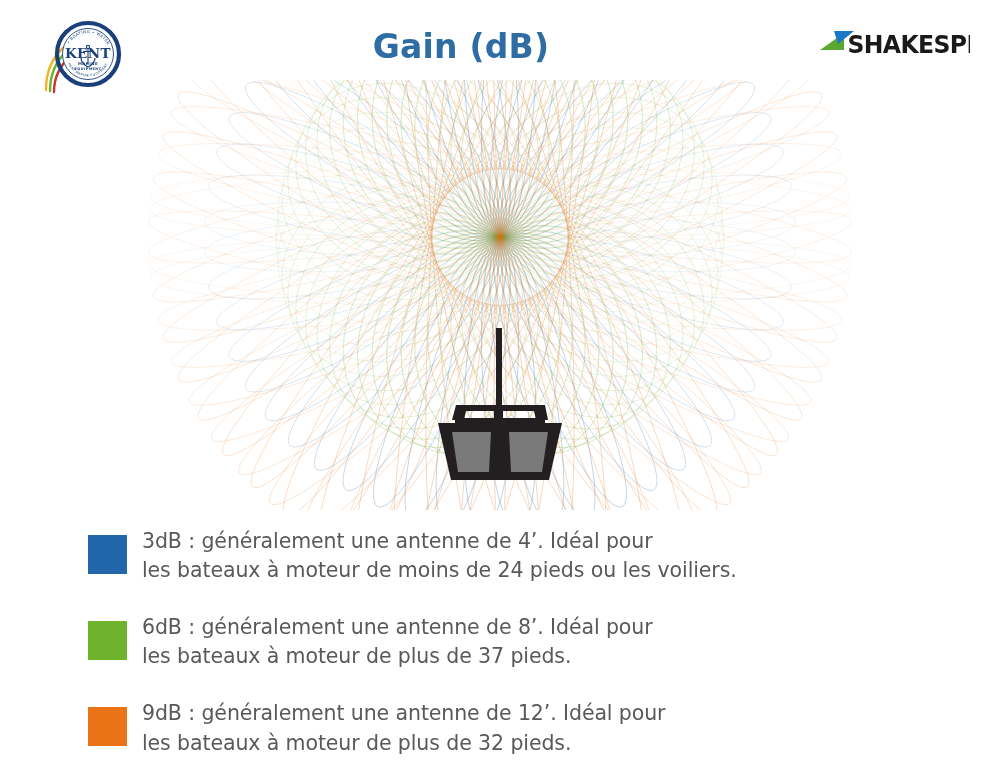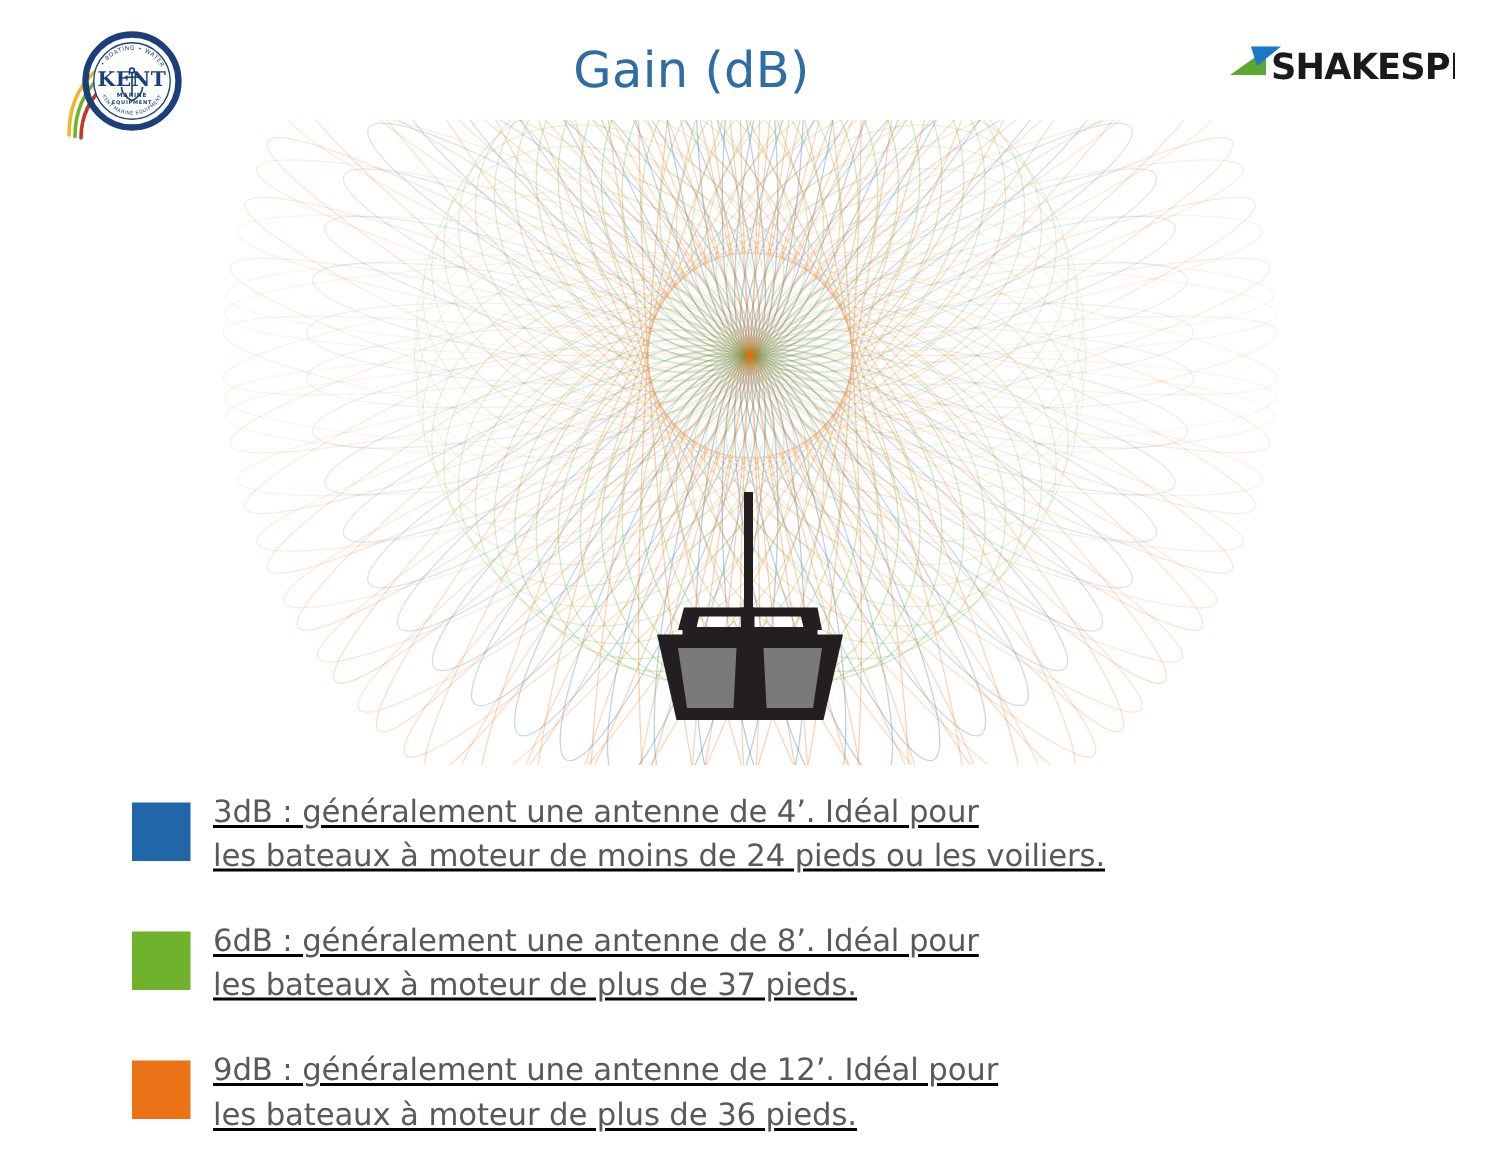--- a/index.html
+++ b/index.html
@@ -25,21 +25,21 @@
     width: 92px;
     height: 82px;
   }
   #page-title {
     position: absolute;
     left: 0;
     top: 27px;
     width: 922px;
     text-align: center;
     font-size: 33px;
-    font-weight: 400;
+    font-weight: 700;
     letter-spacing: 0.2px;
     color: #2e6ca4;
     font-family: "DejaVu Sans", "Liberation Sans", sans-serif;
   }
   #shakespeare-logo {
     position: absolute;
     left: 818px;
     top: 27px;
     width: 152px;
     height: 34px;
@@ -58,21 +58,20 @@
   #legend {
     position: absolute;
     left: 88px;
     top: 527px;
     width: 860px;
   }
   .legend-row {
     display: flex;
     align-items: flex-start;
     margin-bottom: 28px;
-    text-decoration: underline;
   }
   .legend-swatch {
     width: 39px;
     height: 39px;
     flex: 0 0 39px;
     margin-top: 8px;
   }
   .legend-text {
     margin-left: 15px;
     font-size: 20.5px;
@@ -303,15 +302,15 @@
 les bateaux à moteur de moins de 24 pieds ou les voiliers.</div>
   </div>
   <div class="legend-row">
     <div class="legend-swatch" style="background:#6fb22c"></div>
     <div class="legend-text">6dB : généralement une antenne de 8ʼ. Idéal pour
 les bateaux à moteur de plus de 37 pieds.</div>
   </div>
   <div class="legend-row">
     <div class="legend-swatch" style="background:#ea7317"></div>
     <div class="legend-text">9dB : généralement une antenne de 12ʼ. Idéal pour
-les bateaux à moteur de plus de 36 pieds.</div>
+les bateaux à moteur de plus de 32 pieds.</div>
   </div>
 </div>
 
 </body></html>

